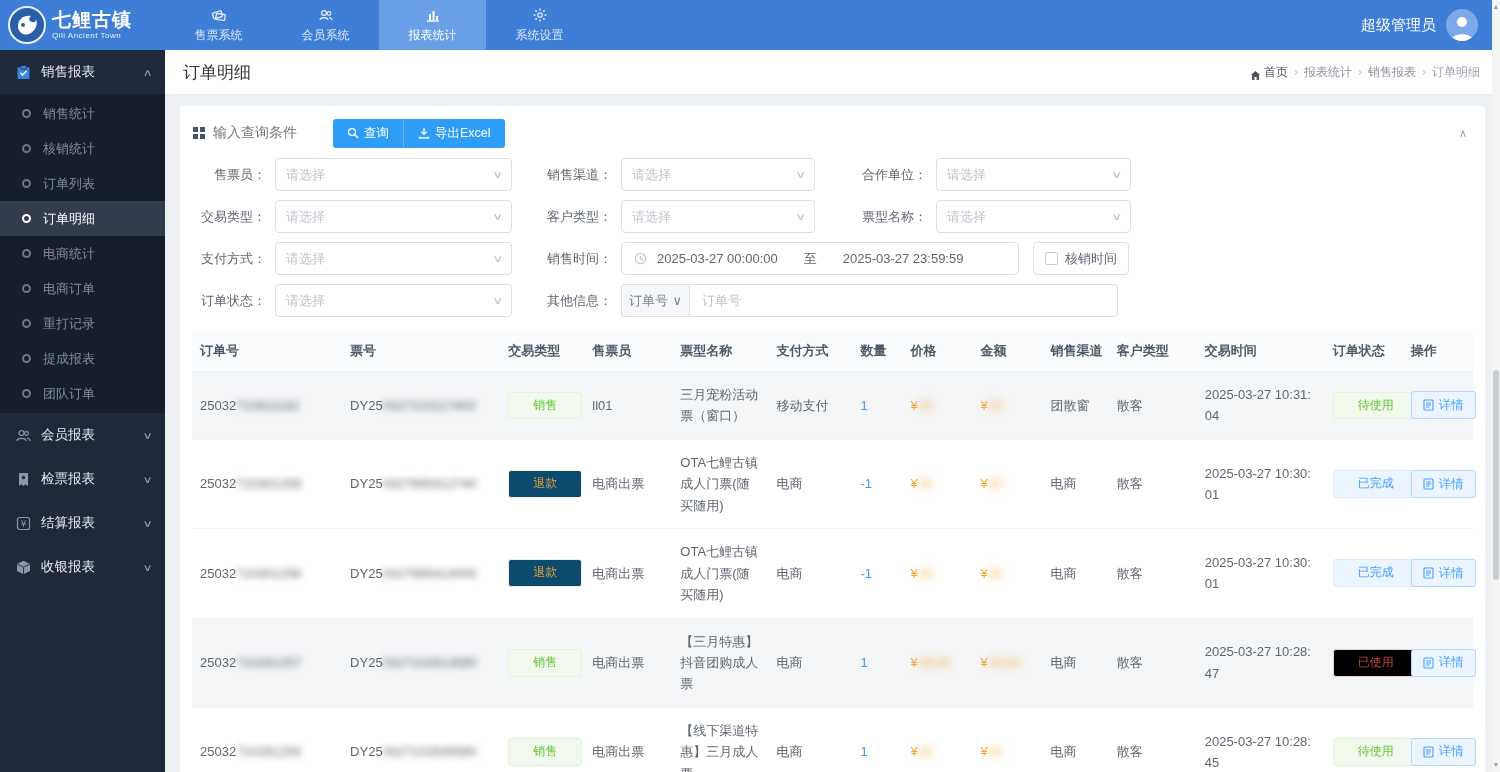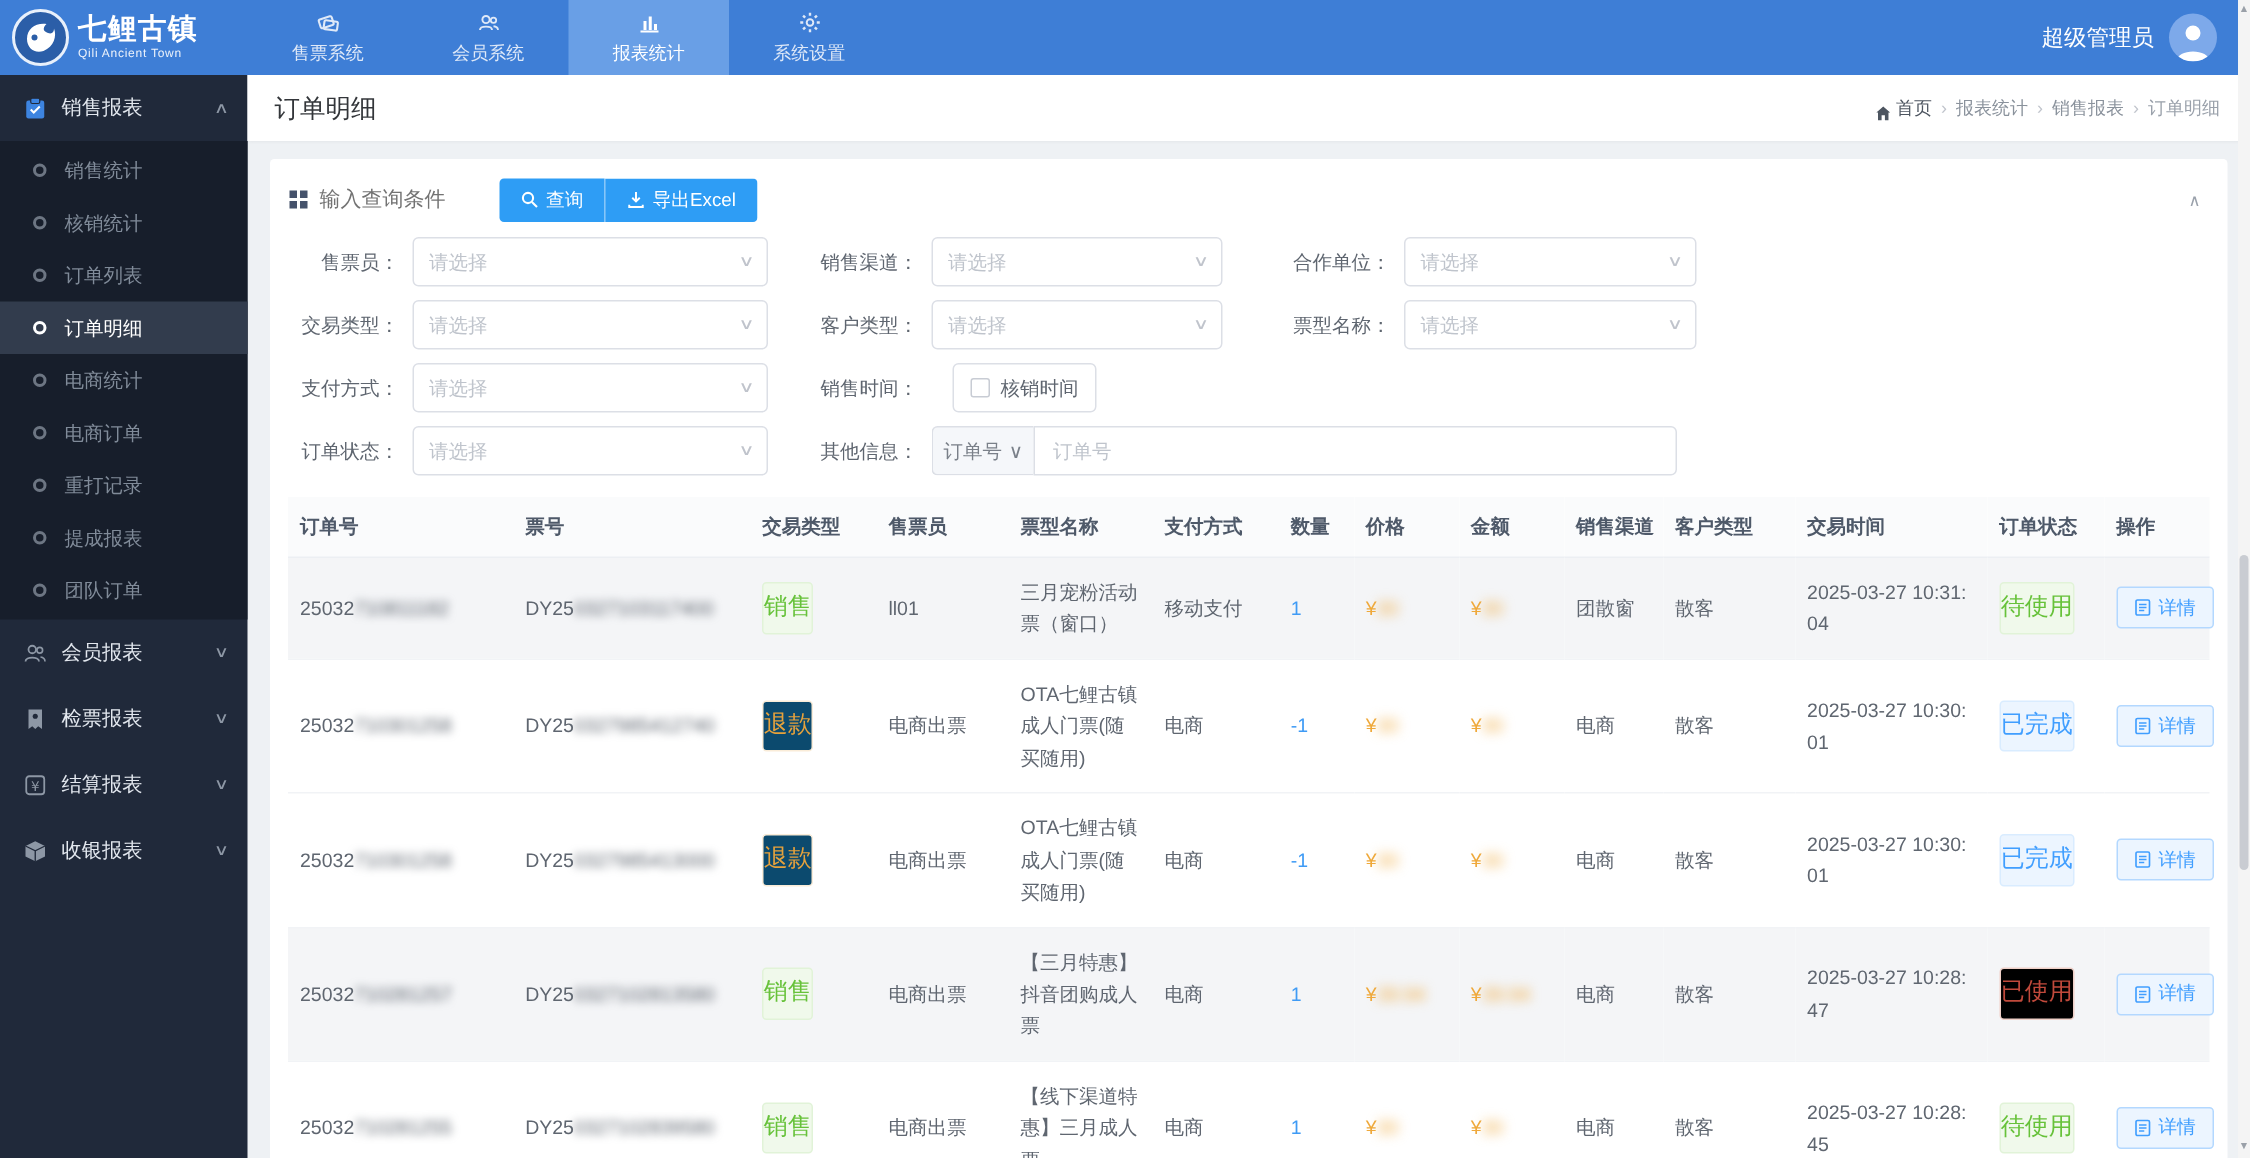--- a/index.html
+++ b/index.html
@@ -85,21 +85,21 @@
   .table-wrap { margin-top:14px; }
   table { width:100%; border-collapse:collapse; table-layout:fixed; font-size:13px; color:#5f6670; }
   thead th { background:#fafbfc; text-align:left; font-weight:bold; color:#4e5969; font-size:13px;
     padding:11px 8px; border-bottom:1px solid #eceff3; white-space:nowrap; overflow:hidden; }
   tbody td { padding:12px 8px; border-bottom:1px solid #f1f3f6; vertical-align:middle; word-break:break-all; line-height:1.65; }
   tbody tr.shaded { background:#f4f5f7; }
   .masked { filter:blur(3px); user-select:none; }
   .num-cell { color:#3f9bf5; }
   .yen { color:#efa93b; }
   .price-masked { color:#efa93b; filter:blur(4px); user-select:none; }
-  .badge { display:inline-block; font-size:16px; padding:3px 0; border-radius:3px; white-space:nowrap; }
+  .badge { display:inline-block; font-size:12px; padding:3px 24px; border-radius:3px; white-space:nowrap; }
   .badge.green { color:#67c23a; background:#f0f9eb; border:1px solid #e1f3d8; }
   .badge.orange { color:#e6a23c; background:#0c4a6e; border:1px solid #faecd8; }
   .badge.blue { color:#409eff; background:#ecf5ff; border:1px solid #d9ecff; }
   .badge.red { color:#c0493b; background:#000000; border:1px solid #efd0c8; }
   .detail-btn { display:inline-flex; align-items:center; gap:5px; color:#409eff; background:#ecf5ff;
     border:1px solid #b3d8ff; border-radius:3px; font-size:12.5px; height:28px; padding:0 11px; cursor:pointer; white-space:nowrap; }
 
   
   .scrollbar { position:absolute; right:0; top:0; width:8px; height:772px; background:#f4f4f4; z-index:50; }
   .sb-arrow { position:absolute; left:0; width:8px; height:10px; color:#9aa0a8; font-size:7px; text-align:center; line-height:10px; }
@@ -370,20 +370,29 @@
             </div>
         </div>
 
         <div class="filter-row">
           <span class="f-label">支付方式：</span>
           <div class="sel w-c1">
               <span class="sel-ph">请选择</span>
               <span class="chev-d">∨</span>
             </div>
           <span class="f-label gap-l2">销售时间：</span>
+          <div class="date-range">
+            <svg width="13" height="13" viewBox="0 0 14 14">
+                <circle cx="7" cy="7" r="5.6" fill="none" stroke="#c0c4cc" stroke-width="1.2"></circle>
+                <path d="M7 4 L7 7.4 L9.3 8.6" fill="none" stroke="#c0c4cc" stroke-width="1.2"></path>
+              </svg>
+            <span class="date-val">2025-03-27 00:00:00</span>
+            <span class="date-to">至</span>
+            <span class="date-val">2025-03-27 23:59:59</span>
+          </div>
           <div class="check-btn">
             <span class="checkbox"></span>
             <span>核销时间</span>
           </div>
         </div>
 
         <div class="filter-row">
           <span class="f-label">订单状态：</span>
           <div class="sel w-c1">
               <span class="sel-ph">请选择</span>

